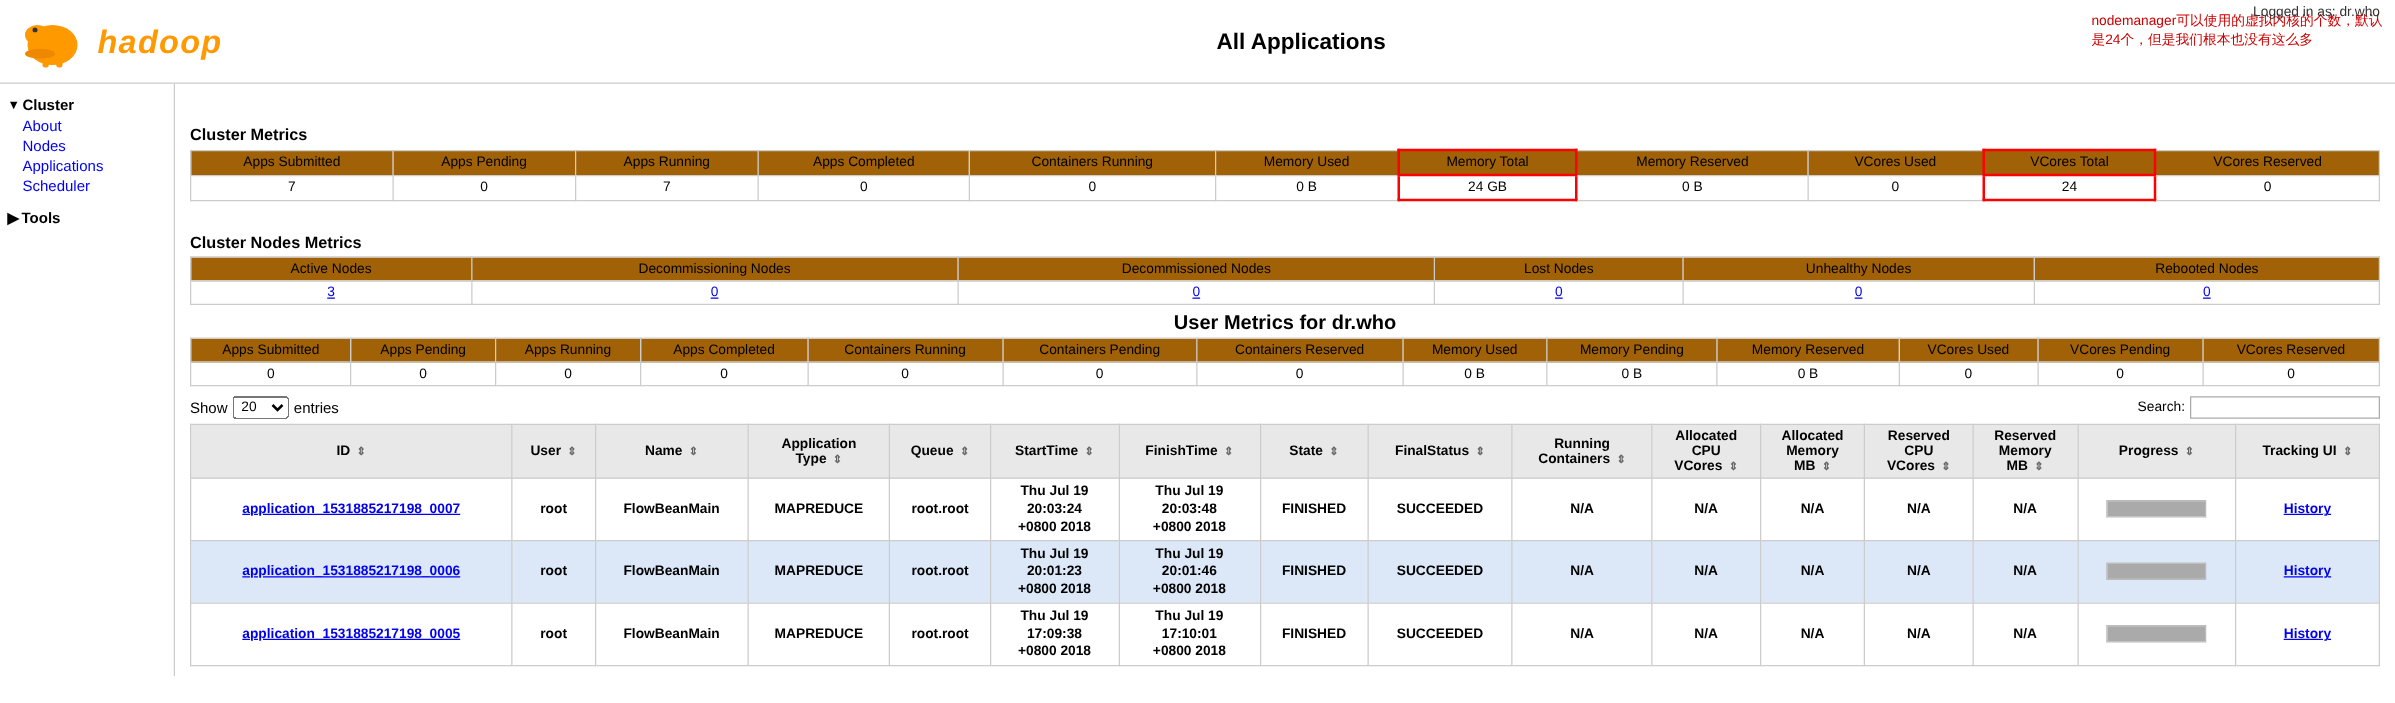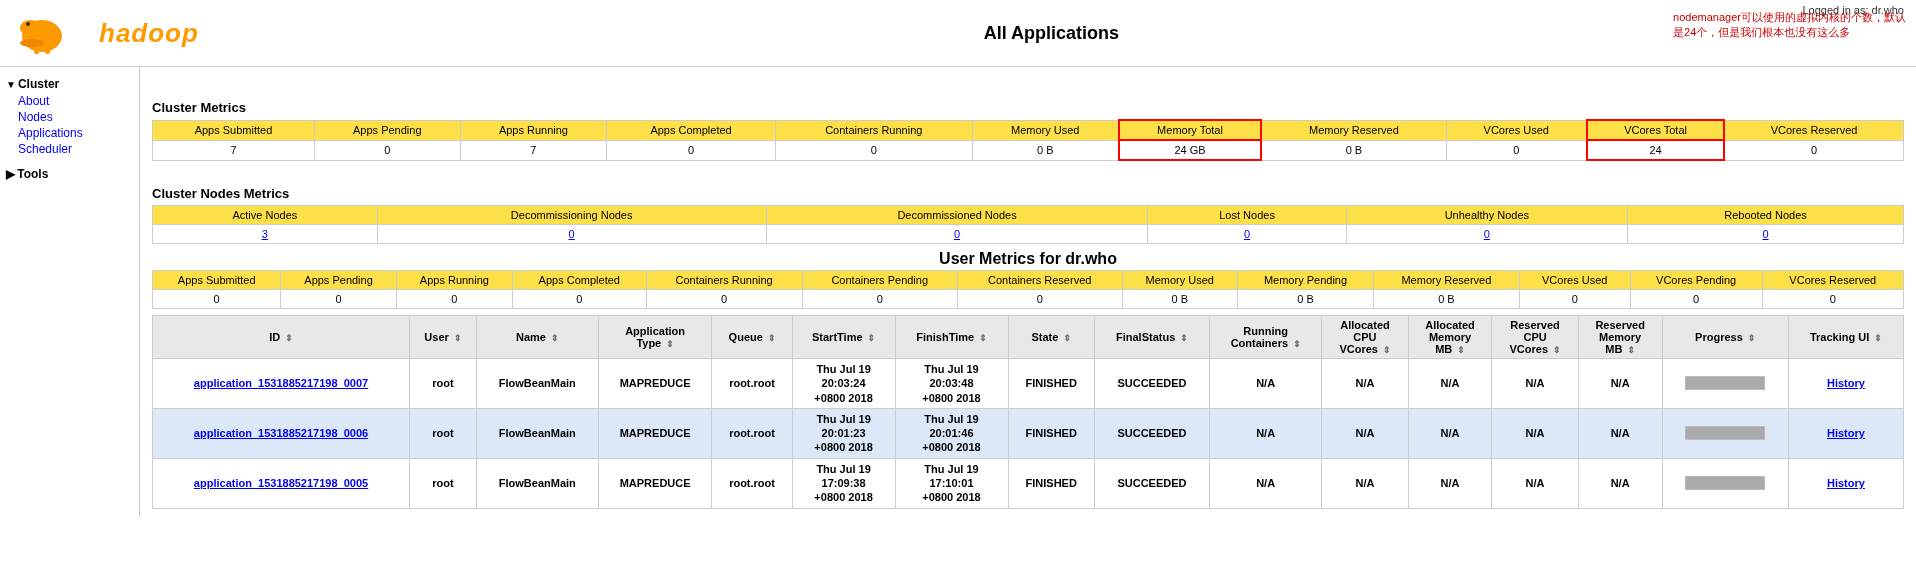--- a/index.html
+++ b/index.html
@@ -31,21 +31,21 @@
     .sidebar-sub .sidebar-link { padding-left: 4px; }
 
     
     #content { flex: 1; padding: 8px 12px; overflow-x: auto; }
 
     
     .section-title { font-weight: bold; font-size: 13px; margin-bottom: 4px; margin-top: 25px; }
 
     
     .metrics-table { border-collapse: collapse; width: 100%; margin-bottom: 6px; font-size: 11px; }
-    .metrics-table th { background: #fde047; border: 1px solid #ccc; padding: 3px 6px; text-align: center; font-weight: normal; }
+    .metrics-table th { background: #a16207; border: 1px solid #ccc; padding: 3px 6px; text-align: center; font-weight: normal; }
     .metrics-table td { border: 1px solid #ccc; padding: 3px 6px; text-align: center; }
     .metrics-table td a { color: #00e; text-decoration: underline; cursor: pointer; }
 
     .highlight-box { border: 2px solid red !important; }
 
     
     .user-metrics-label { font-weight: bold; margin: 4px 0 2px 0; font-size: 16px; text-align: center; }
 
     
     .table-controls { display: flex; justify-content: space-between; align-items: center; margin: 8px 0 4px 0; }
@@ -82,21 +82,21 @@
       <ellipse cx="30" cy="28" rx="20" ry="16" fill="#f90"></ellipse>
       <ellipse cx="18" cy="20" rx="10" ry="8" fill="#f90"></ellipse>
       <ellipse cx="14" cy="18" rx="6" ry="4" fill="#f90" transform="rotate(-20,14,18)"></ellipse>
       <circle cx="16" cy="16" r="2" fill="#333"></circle>
       <ellipse cx="16" cy="26" rx="4" ry="8" fill="#f90"></ellipse>
       <ellipse cx="42" cy="26" rx="4" ry="8" fill="#f90"></ellipse>
       <rect x="22" y="38" width="5" height="8" rx="2" fill="#f90"></rect>
       <rect x="33" y="38" width="5" height="8" rx="2" fill="#f90"></rect>
       <ellipse cx="20" cy="35" rx="12" ry="4" fill="#e80"></ellipse>
     </svg>
-    <span style="font-size:26px;font-weight:bold;font-style:italic;color:#f90;letter-spacing:1px;margin-left:21px;">hadoop</span>
+    <span style="font-size:26px;font-weight:bold;font-style:italic;color:#f90;letter-spacing:1px;">hadoop</span>
   </div>
 
   <div id="page-title-area">
     <div id="page-title">All Applications</div>
   </div>
 
   <div class="annotation-box" id="annot2" style="top:10px;right:10px;text-align:left;">
     <span>nodemanager可以使用的虚拟内核的个数，默认</span><br>
     <span>是24个，但是我们根本也没有这么多</span>
   </div>
@@ -218,20 +218,37 @@
           <td>0 B</td>
           <td>0 B</td>
           <td>0 B</td>
           <td>0</td>
           <td>0</td>
           <td>0</td>
         </tr>
       </tbody>
     </table>
 
+    <div class="table-controls">
+      <div class="show-entries">
+        <span>Show</span>
+        <select>
+          <option>10</option>
+          <option selected="">20</option>
+          <option>25</option>
+          <option>50</option>
+          <option>100</option>
+        </select>
+        <span>entries</span>
+      </div>
+      <div class="search-area">
+        <label>Search:</label>
+        <input type="text" style="border: 1px solid rgb(170, 170, 170); padding: 2px 4px; font-size: 11px;">
+      </div>
+    </div>
 
     <table class="apps-table">
       <thead>
         <tr>
           <th>ID <span class="sort-arrows">⇕</span></th>
           <th>User <span class="sort-arrows">⇕</span></th>
           <th>Name <span class="sort-arrows">⇕</span></th>
           <th>Application<br>Type <span class="sort-arrows">⇕</span></th>
           <th>Queue <span class="sort-arrows">⇕</span></th>
           <th>StartTime <span class="sort-arrows">⇕</span></th>

